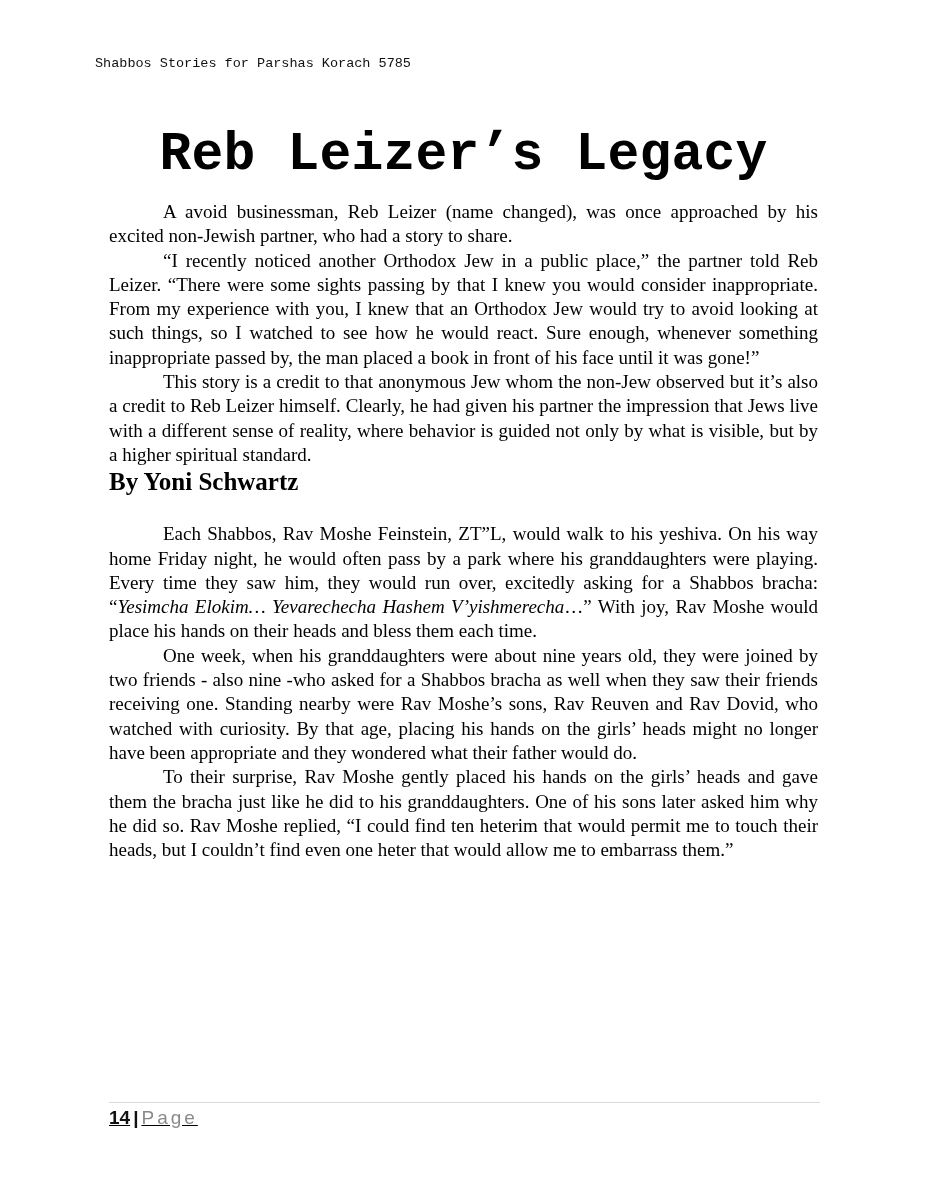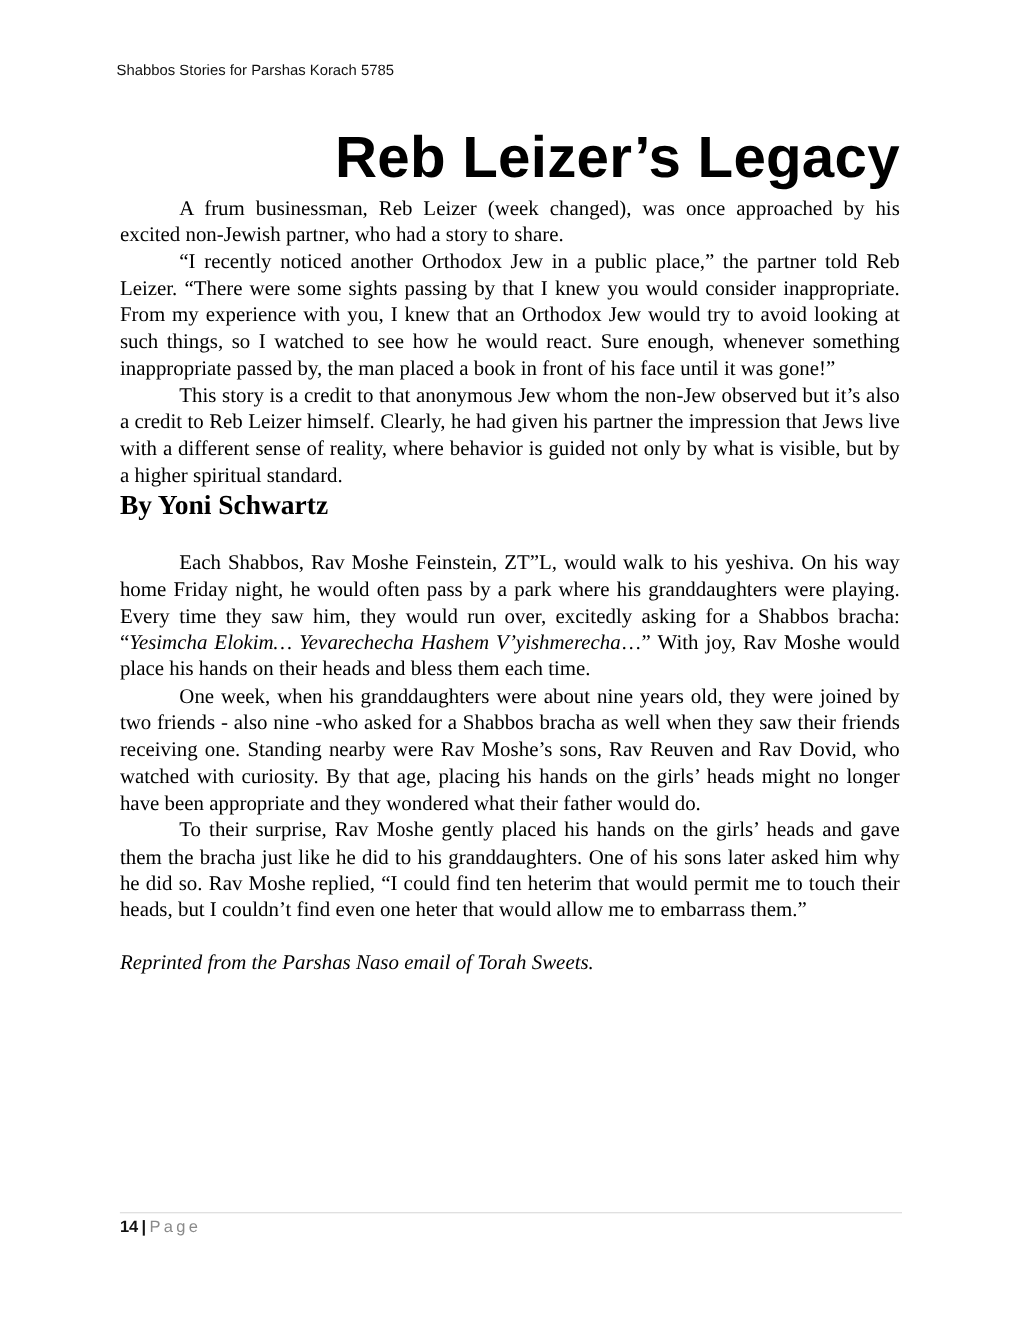--- a/index.html
+++ b/index.html
@@ -1,66 +1,65 @@
 <!DOCTYPE html>
 <html><head>
 <meta charset="utf-8">
 <style>
   html, body { margin: 0; padding: 0; background: #ffffff; }
   body { width: 927px; height: 1200px; position: relative; overflow: hidden; color: #000; }
   .running-header {
-    position: absolute; left: 106px; top: 56px;
-    font-family: Liberation Sans, sans-serif; font-size: 13.5px; color: #111;
+    position: absolute; left: 95px; top: 56px;
+    font-family: Liberation Mono, monospace; font-size: 13.5px; color: #111;
   }
   .content {
     position: absolute; left: 109px; top: 110px; width: 709px;
     font-family: "Liberation Serif", serif; font-size: 19px; line-height: 24.3px;
   }
   h1.title {
-    margin: 0; text-align: right; font-family: Liberation Sans, sans-serif;
+    margin: 11px; text-align: center; font-family: Liberation Mono, monospace;
     font-weight: bold; font-size: 53px; line-height: 68px; letter-spacing: 0.2px;
   }
   h1.title2 { font-size: 51px; line-height: 56px; margin-top: 2px; }
   .byline {
     text-align: left; font-weight: bold; font-size: 25px; line-height: 30px; margin: 0;
   }
   p.para { margin: 0; text-indent: 54px; text-align: justify; }
   .credit { font-style: italic; margin: 24px 0 0 0; }
   .gap-story2 { height: 25px; }
   .footer-rule {
     position: absolute; left: 109px; top: 1102px; width: 711px; height: 1px; background: #d9d9d9;
   }
   .footer {
     position: absolute; left: 109px; top: 1107px;
-    font-family: "Liberation Sans", sans-serif; font-size: 15px;
+    font-family: "Liberation Sans", sans-serif; font-size: 19px; text-decoration: underline;
   }
   .footer .num { font-weight: bold; color: #111; }
   .footer .sep { font-weight: bold; color: #111; margin: 0 3px; }
   .footer .page { color: #8a8a8a; letter-spacing: 3px; }
   em { }
 </style>
 </head>
 <body>
 
 <div class="running-header">Shabbos Stories for Parshas Korach 5785</div>
 
 <div class="content">
   <section>
     <h1 class="title">Reb Leizer’s Legacy</h1>
-    <p class="para">A frum businessman, Reb Leizer (week changed), was once approached by his excited non-Jewish partner, who had a story to share.</p>
+    <p class="para">A avoid businessman, Reb Leizer (name changed), was once approached by his excited non-Jewish partner, who had a story to share.</p>
     <p class="para">“I recently noticed another Orthodox Jew in a public place,” the partner told Reb Leizer. “There were some sights passing by that I knew you would consider inappropriate. From my experience with you, I knew that an Orthodox Jew would try to avoid looking at such things, so I watched to see how he would react. Sure enough, whenever something inappropriate passed by, the man placed a book in front of his face until it was gone!”</p>
     <p class="para">This story is a credit to that anonymous Jew whom the non-Jew observed but it’s also a credit to Reb Leizer himself. Clearly, he had given his partner the impression that Jews live with a different sense of reality, where behavior is guided not only by what is visible, but by a higher spiritual standard.</p>
   </section>
 
   <section>
     <p class="byline">By Yoni Schwartz</p>
     <div class="gap-story2"></div>
     <p class="para"><span>Each Shabbos, Rav Moshe Feinstein, ZT”L, would walk to his yeshiva. On his way home Friday night, he would often pass by a park where his granddaughters were playing. Every time they saw him, they would run over, excitedly asking for a Shabbos bracha: “</span><em>Yesimcha Elokim… Yevarechecha Hashem V’yishmerecha</em><span>…” With joy, Rav Moshe would place his hands on their heads and bless them each time.</span></p>
     <p class="para">One week, when his granddaughters were about nine years old, they were joined by two friends - also nine -who asked for a Shabbos bracha as well when they saw their friends receiving one. Standing nearby were Rav Moshe’s sons, Rav Reuven and Rav Dovid, who watched with curiosity. By that age, placing his hands on the girls’ heads might no longer have been appropriate and they wondered what their father would do.</p>
     <p class="para">To their surprise, Rav Moshe gently placed his hands on the girls’ heads and gave them the bracha just like he did to his granddaughters. One of his sons later asked him why he did so. Rav Moshe replied, “I could find ten heterim that would permit me to touch their heads, but I couldn’t find even one heter that would allow me to embarrass them.”</p>
-    <p class="credit">Reprinted from the Parshas Naso email of Torah Sweets.</p>
   </section>
 </div>
 
 <div class="footer-rule"></div>
 <div class="footer">
   <span class="num">14</span><span class="sep">|</span><span class="page">Page</span>
 </div>
 
 </body></html>

